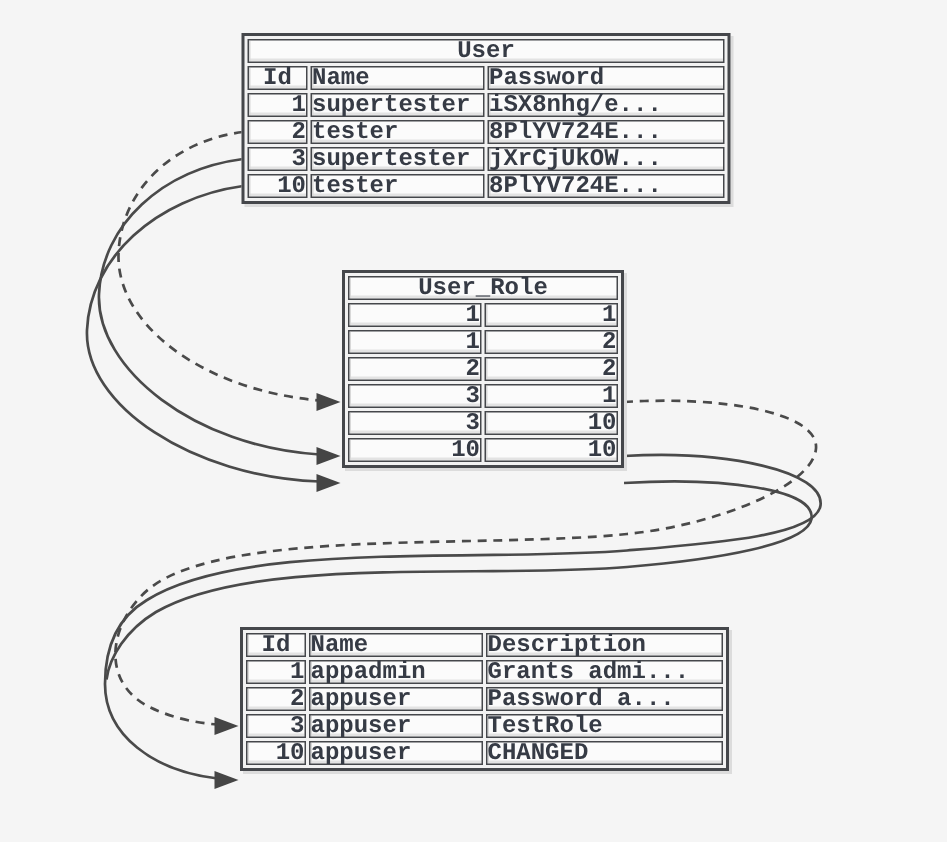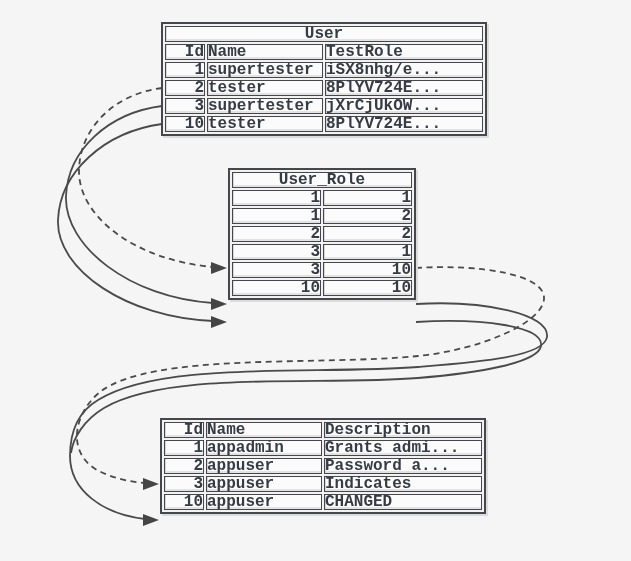--- a/index.html
+++ b/index.html
@@ -32,28 +32,28 @@
     height: 16px;
     line-height: 13px;
     padding: 0;
     border: 1.5px solid #45474b;
     background: #fbfbfb;
     box-shadow: inset 1px 0 0 #d8d8d8, inset 0 -2px 0 #e3e3e3;
     white-space: nowrap;
     vertical-align: middle;
   }
   td.title  { text-align: center; }
-  td.h-center { text-align: right; }
+  td.h-center { text-align: center; }
   td.h-left { text-align: left; padding-left: 7px; margin-left: 11px; }
   td.num  { text-align: right; padding-right: 8px; }
   td.num-wide { text-align: right; padding-right: 11px; }
   td.txt  { text-align: left; padding-left: 7px; margin-top: 31px; }
 
   #table-user      { left: 161px; top: 22px;  width: 326px; }
-  #table-user-role { left: 228px; top: 168px; width: 188px; }
+  #table-user-role { left: 228px; top: 180px; width: 188px; }
   #table-role      { left: 160px; top: 418px; width: 326px; }
 </style>
 </head>
 <body>
 
 <div class="stage">
 
   <svg class="links" viewBox="0 0 631 561" xmlns="http://www.w3.org/2000/svg">
 
     <path class="dashed" d="M162,88 C114,94 80,128 79,170 C78,216 134,260 213,267"></path>
@@ -76,21 +76,21 @@
         <col style="width:116px">
         <col style="width:158px">
       </colgroup>
     <tbody>
         <tr>
       <td class="title" colspan="3">User</td>
     </tr>
     <tr>
       <td class="h-center">Id</td>
       <td class="h-left">Name</td>
-      <td class="h-left">TestRole</td>
+      <td class="h-left">Password</td>
     </tr>
     <tr>
       <td class="num">1</td>
       <td class="txt">supertester</td>
       <td class="txt">iSX8nhg/e...</td>
     </tr>
     <tr>
       <td class="num">2</td>
       <td class="txt">tester</td>
       <td class="txt">8PlYV724E...</td>
@@ -162,21 +162,21 @@
       <td class="txt">Grants admi...</td>
     </tr>
     <tr>
       <td class="num">2</td>
       <td class="txt">appuser</td>
       <td class="txt">Password a...</td>
     </tr>
     <tr>
       <td class="num">3</td>
       <td class="txt">appuser</td>
-      <td class="txt">Indicates</td>
+      <td class="txt">TestRole</td>
     </tr>
     <tr>
       <td class="num">10</td>
       <td class="txt">appuser</td>
       <td class="txt">CHANGED</td>
     </tr>
   </tbody>
     </table>
 
 </div>

